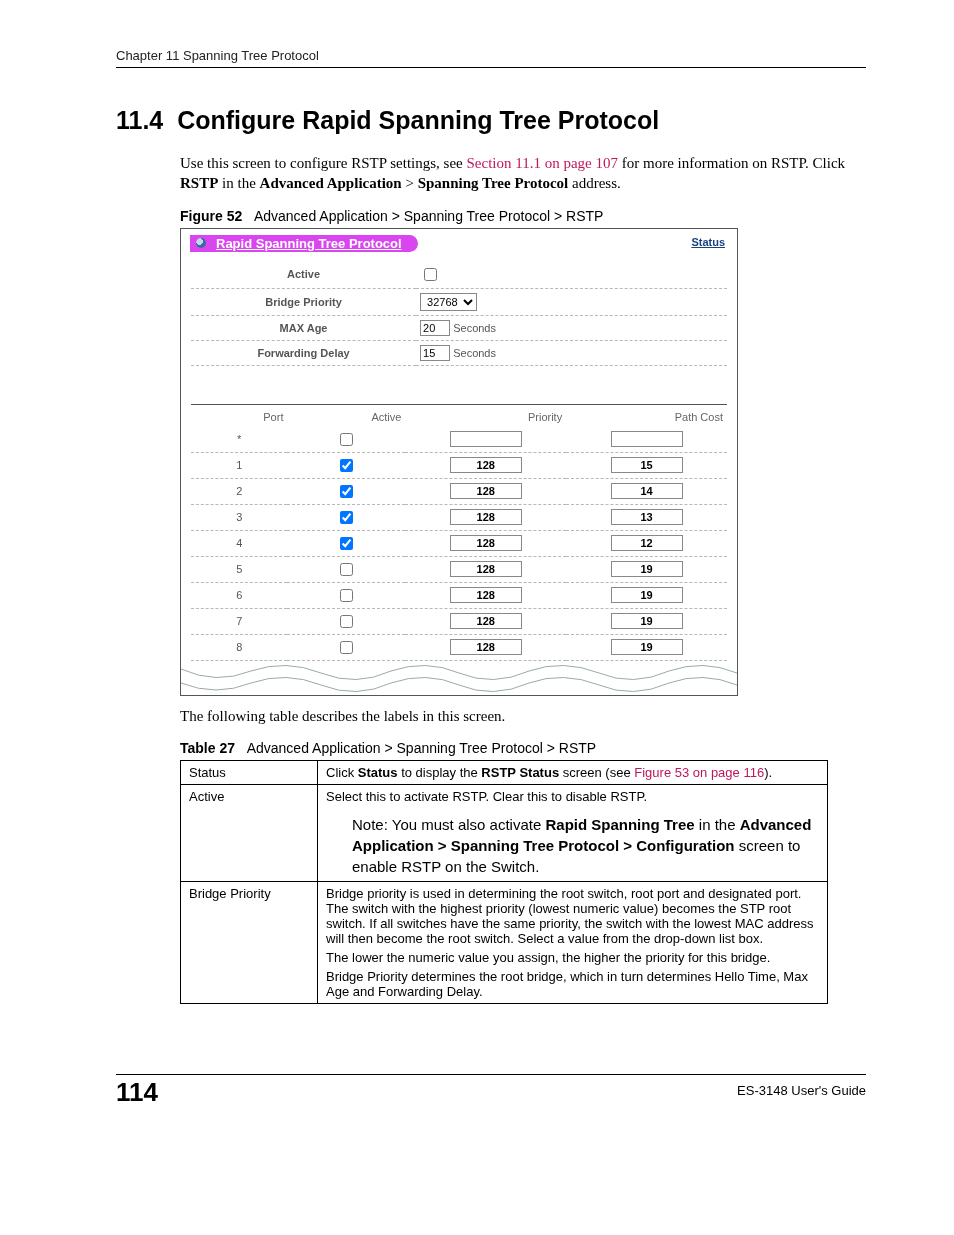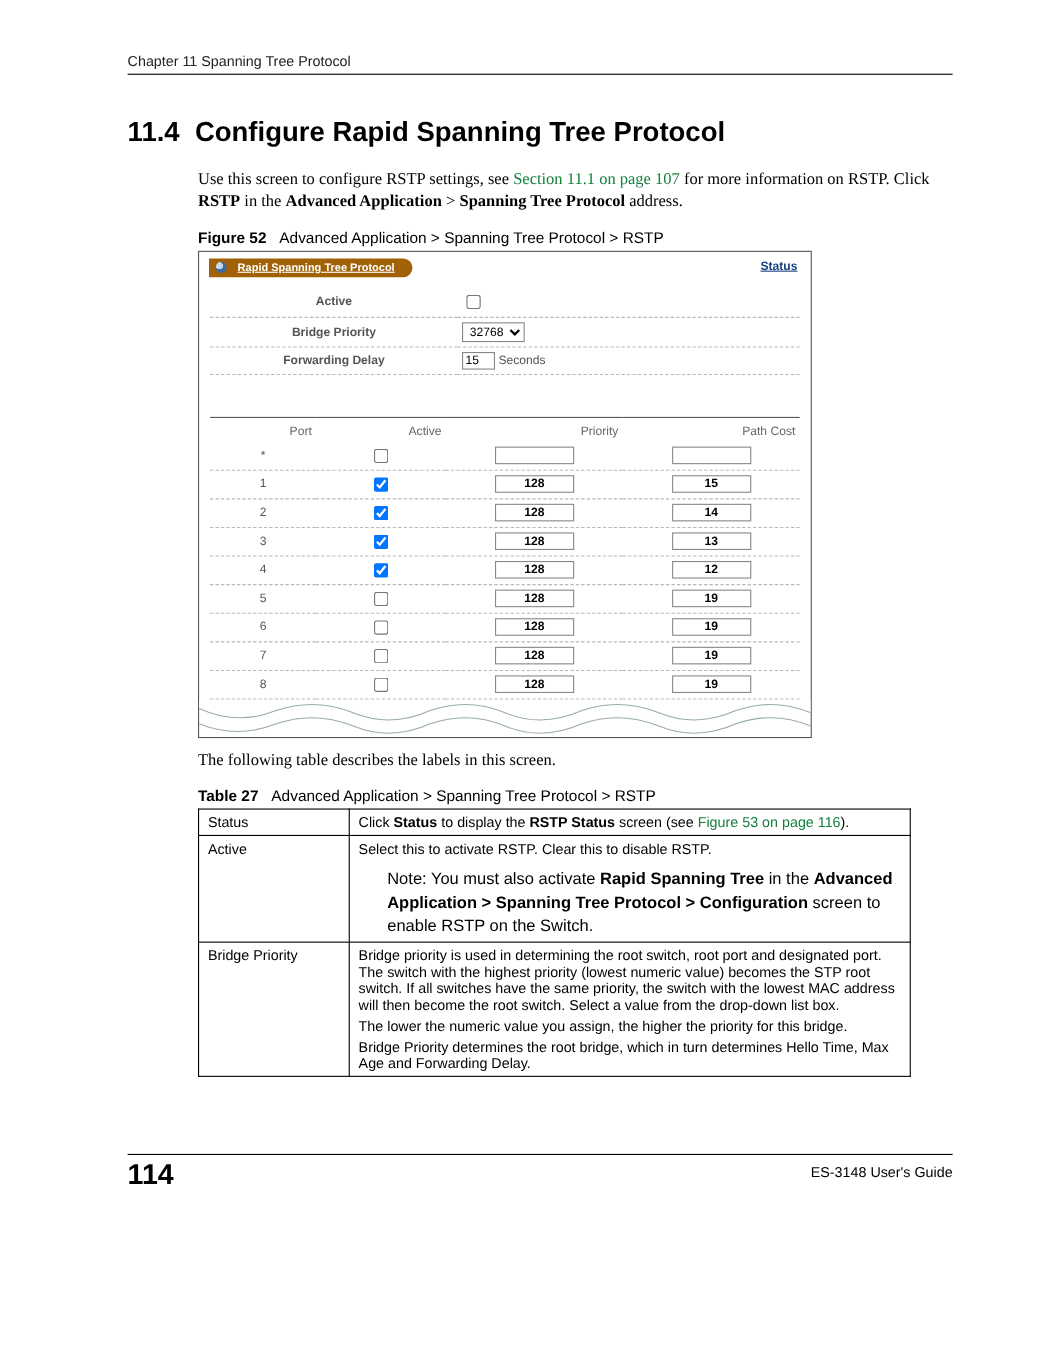--- a/index.html
+++ b/index.html
@@ -29,21 +29,21 @@
   .body-text {
     margin: 0 0 14px 64px;
     line-height: 1.35;
   }
   .figure-caption, .table-caption {
     font-family: Arial, Helvetica, sans-serif;
     font-size: 14px;
     margin: 0 0 4px 64px;
   }
   .figure-caption b, .table-caption b { font-weight: bold; }
-  a.xref { color: #15803d; text-decoration: none; }
+  a.xref { color: #be185d; text-decoration: none; }
 
   
   .figure {
     margin: 0 0 10px 64px;
     border: 1px solid #555;
     width: 556px;
     font-family: Arial, Helvetica, sans-serif;
     color: #444;
     background: #fff;
     position: relative;
@@ -52,25 +52,25 @@
     padding: 6px 10px 0 10px;
   }
   .tab-bar {
     position: relative;
     height: 18px;
     margin-bottom: 8px;
   }
   .tab-pill {
     position: absolute; left: -1px; top: 0;
     height: 17px;
-    background: #a16207;
+    background: #d946ef;
     border-radius: 0 9px 9px 0;
     padding: 0 16px 0 26px;
     color: #fff;
-    font-size: 10px;
+    font-size: 13px;
     line-height: 17px;
     text-decoration: underline;
     font-weight: bold;
   }
   .tab-pill::before {
     content: "";
     position: absolute; left: 6px; top: 3px;
     width: 10px; height: 10px;
     border-radius: 50%;
     background: radial-gradient(circle at 35% 35%, #c8d7e6 0 35%, #3a6aa6 36% 100%);
@@ -205,20 +205,24 @@
         <td class="lab">Active</td>
         <td class="ctl"><input type="checkbox" style=""></td>
       </tr>
       <tr>
         <td class="lab">Bridge Priority</td>
         <td class="ctl">
           <select>
             <option>32768</option>
           </select>
         </td>
+      </tr>
+      <tr>
+        <td class="lab">MAX Age</td>
+        <td class="ctl"><input class="num" type="text" value="20" style=""> <span class="sec">Seconds</span></td>
       </tr>
       <tr>
         <td class="lab">Forwarding Delay</td>
         <td class="ctl"><input class="num" type="text" value="15" style=""> <span class="sec">Seconds</span></td>
       </tr>
     </tbody>
       </table>
 
     <div style="height:38px"></div>
 

